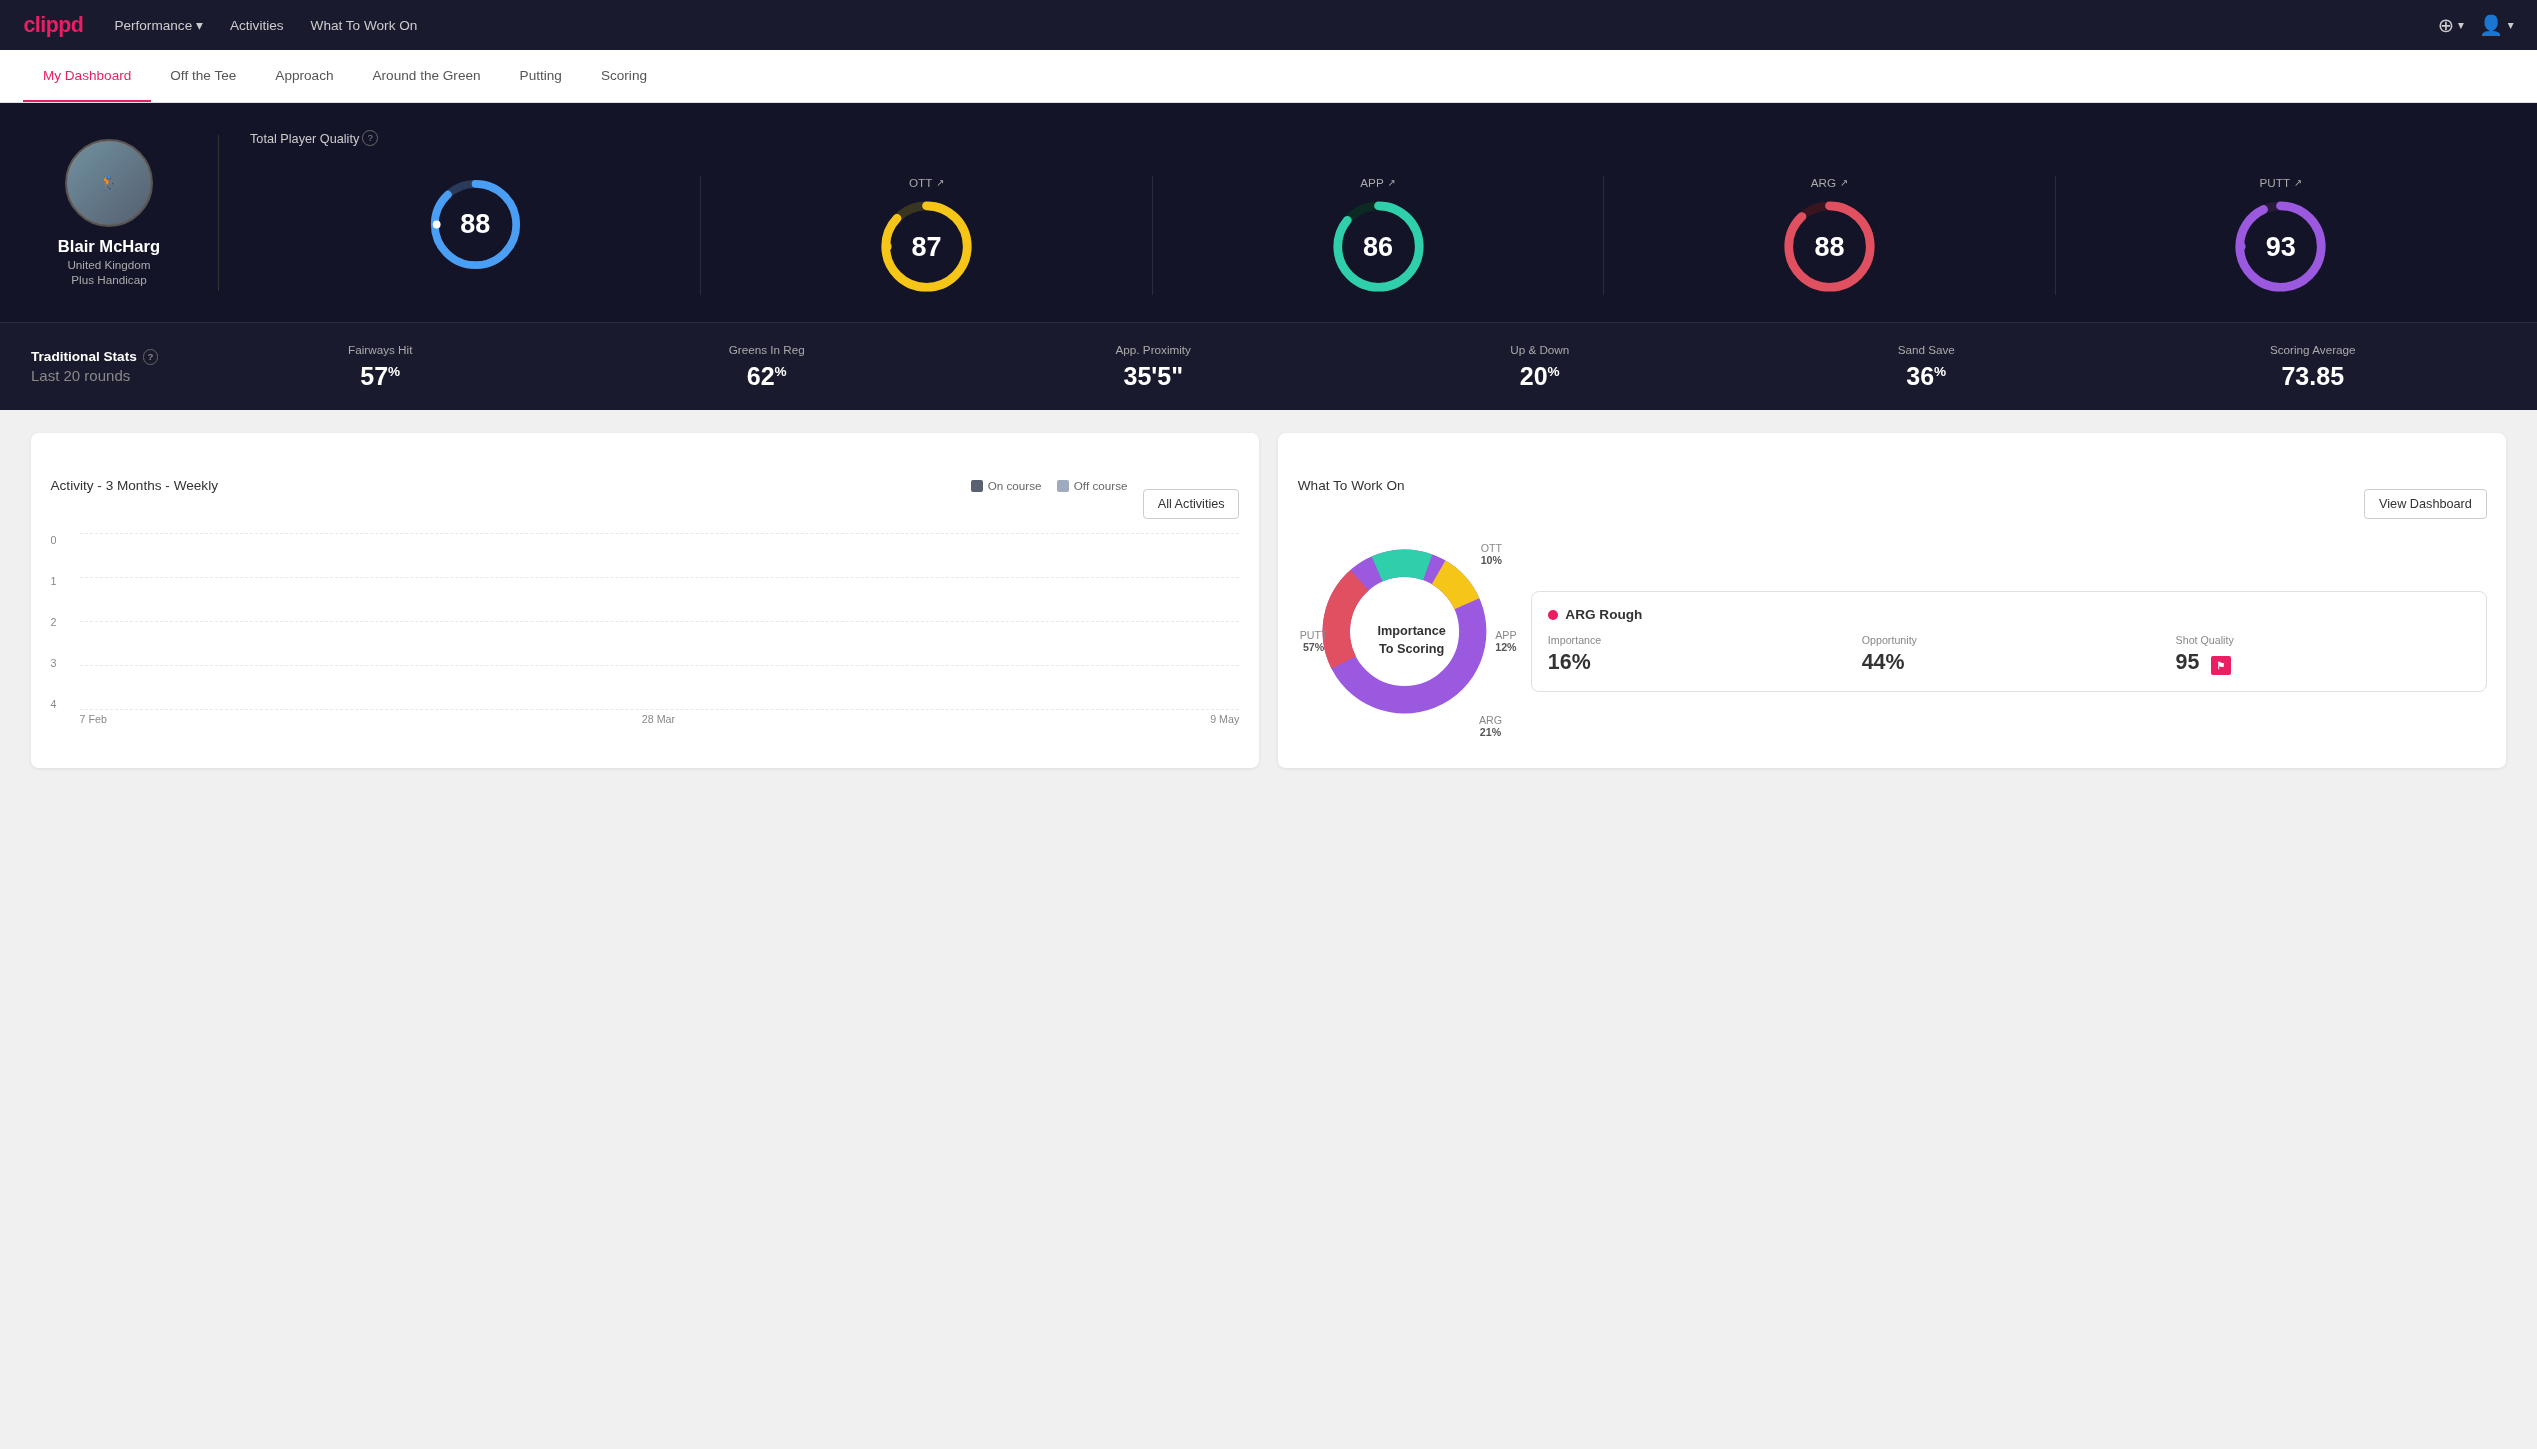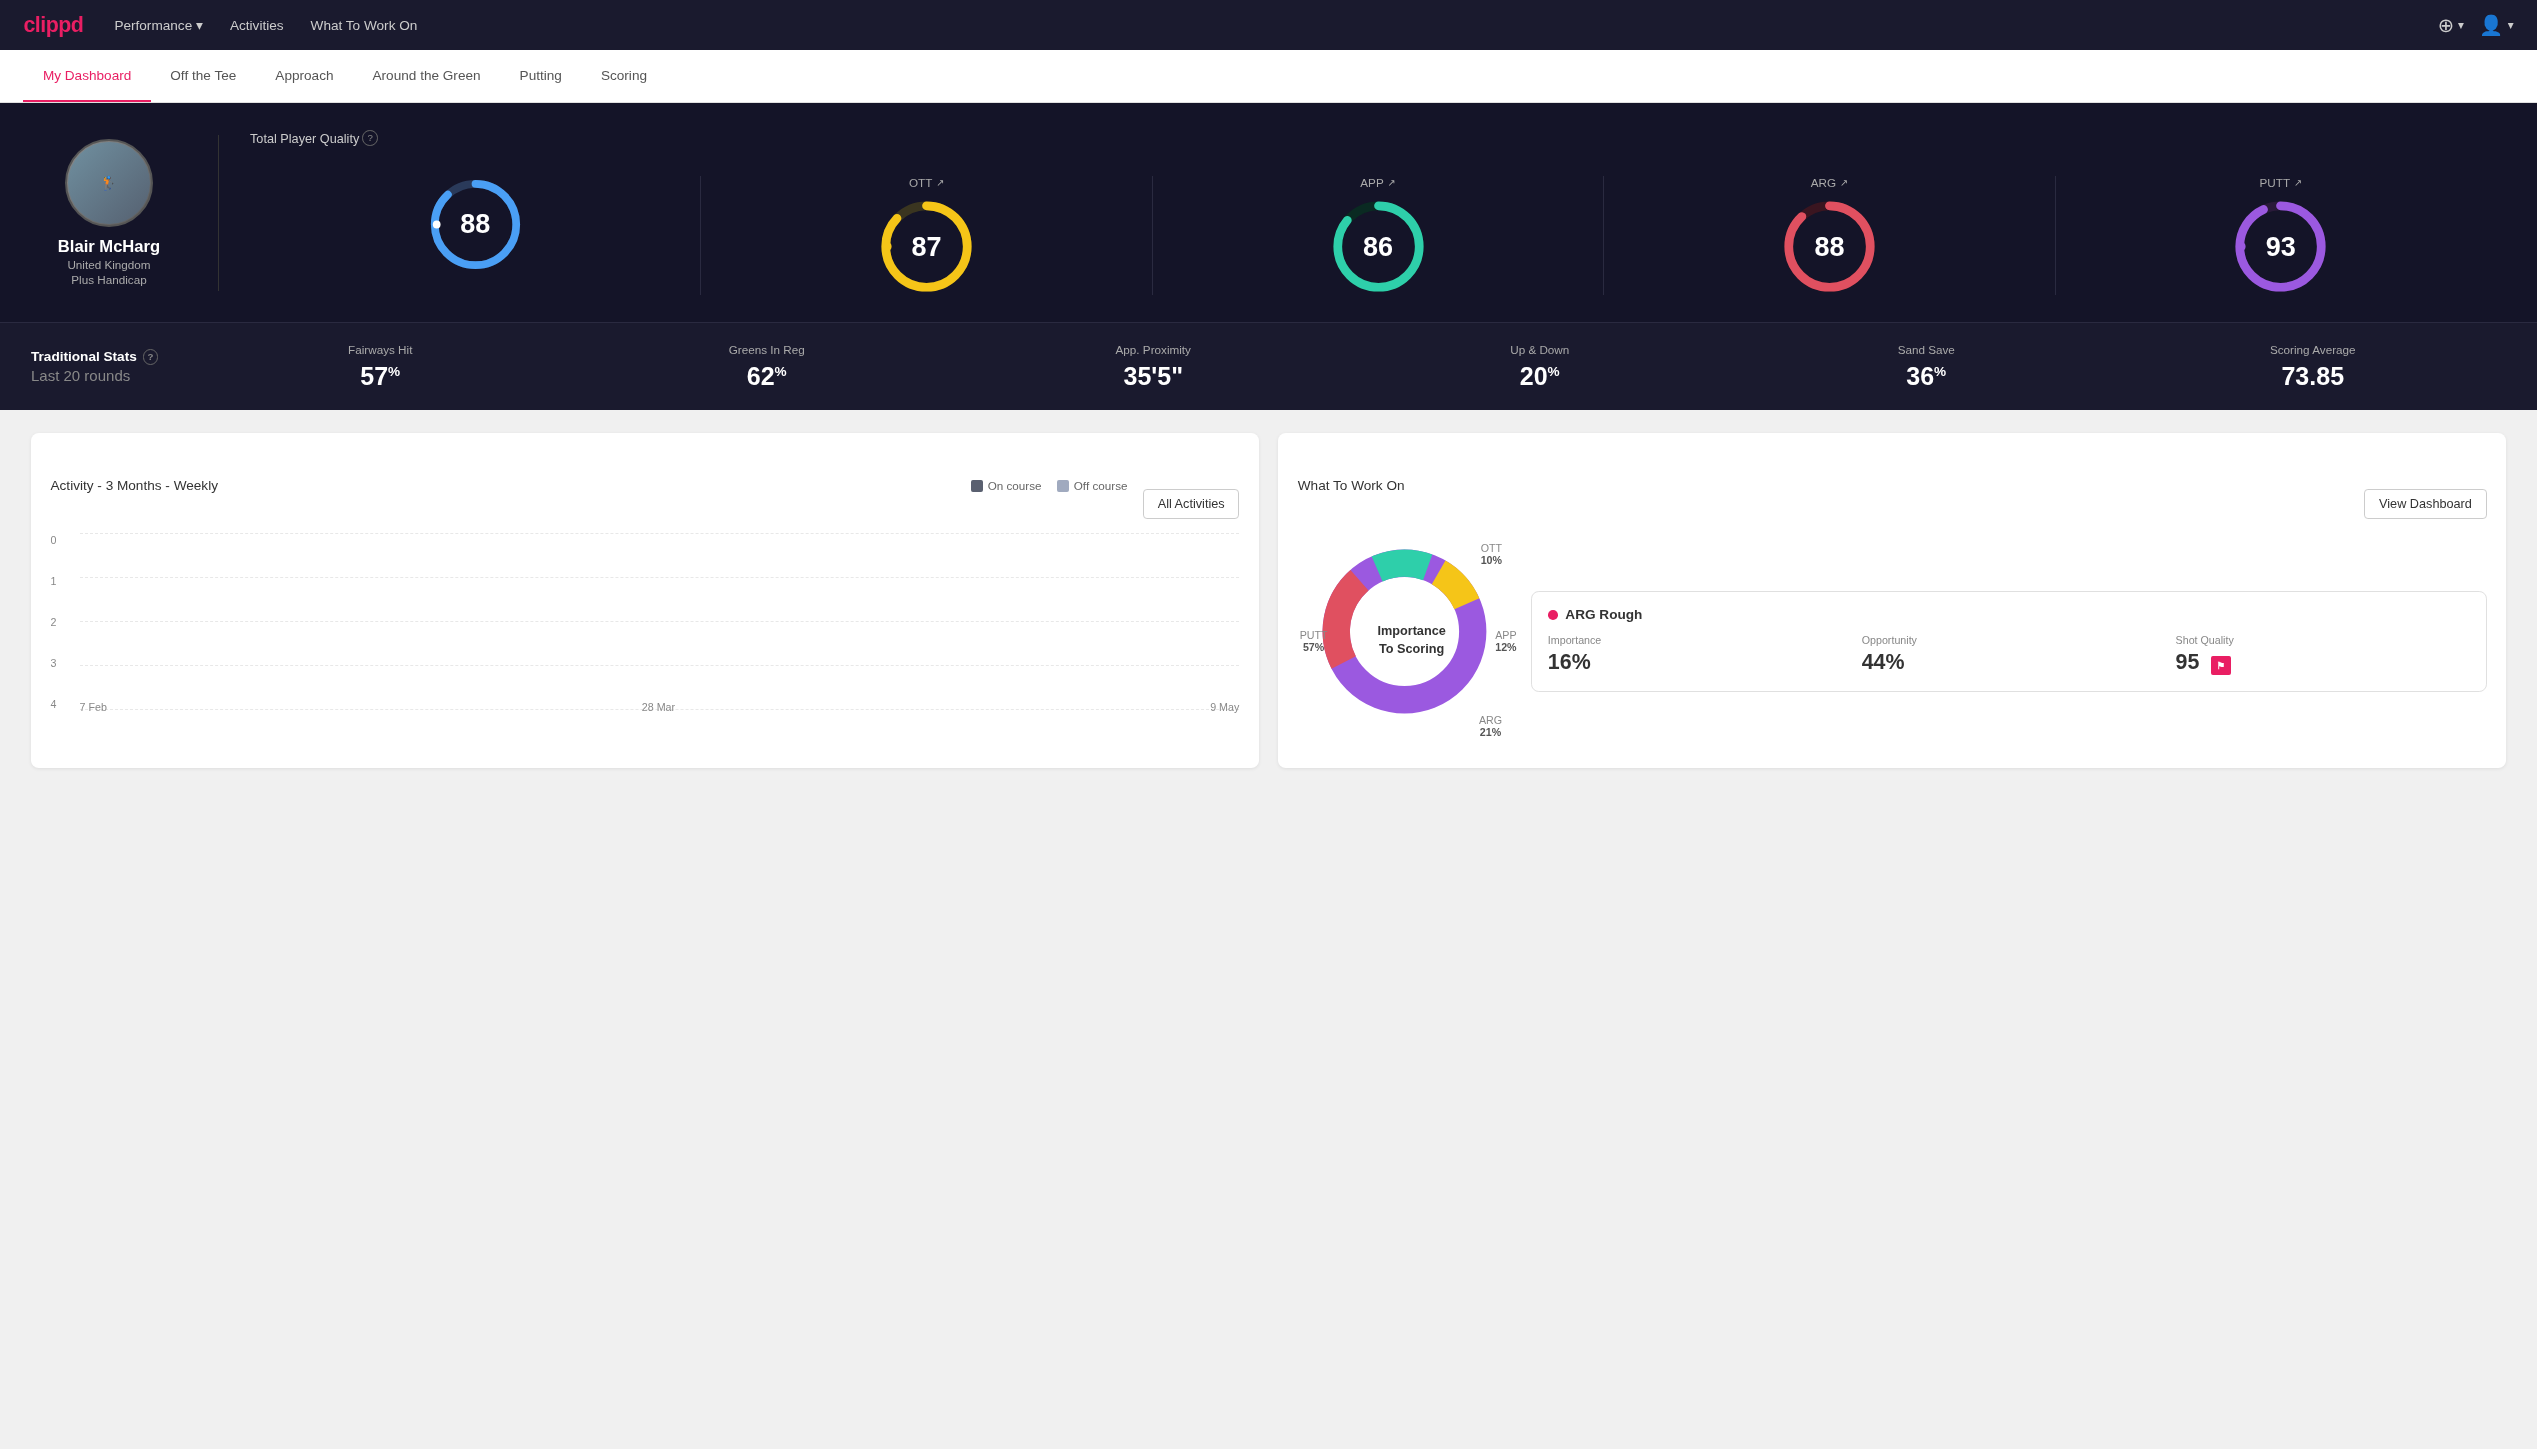--- a/index.html
+++ b/index.html
@@ -142,21 +142,21 @@
     .chart-area { position: relative; height: 195px; margin-top: 7.8px; }
     .chart-grid { position: absolute; top: 0; left: 29px; right: 0; bottom: 19.5px; }
     .chart-grid-line {
       position: absolute; left: 0; right: 0; border-top: 1px dashed #e8e8e8;
     }
     .chart-bars { position: absolute; top: 0; left: 29px; right: 0; bottom: 19.5px; display: flex; align-items: flex-end; gap: 3.9px; padding: 0 3.9px; }
     .bar-group { display: flex; gap: 1px; align-items: flex-end; flex: 1; }
     .bar { border-radius: 1.9px 1.9px 0 0; }
     .bar-dark { background: #5a6070; }
     .bar-light { background: #a0aabf; }
-    .chart-x-labels { position: absolute; bottom: 16px; left: 29px; right: 0; display: flex; justify-content: space-between; }
+    .chart-x-labels { position: absolute; bottom: 4px; left: 29px; right: 0; display: flex; justify-content: space-between; }
     .chart-x-label { font-size: 10.7px; color: #888; }
     .chart-y-labels { position: absolute; top: 0; left: 0; bottom: 19.5px; display: flex; flex-direction: column-reverse; justify-content: space-between; }
     .chart-y-label { font-size: 10.7px; color: #888; }
 
     
     .wtwo-content { display: flex; gap: 19.5px; align-items: center; }
 
     .detail-card {
       flex: 1;
       border: 1px solid #e0e0e0;

